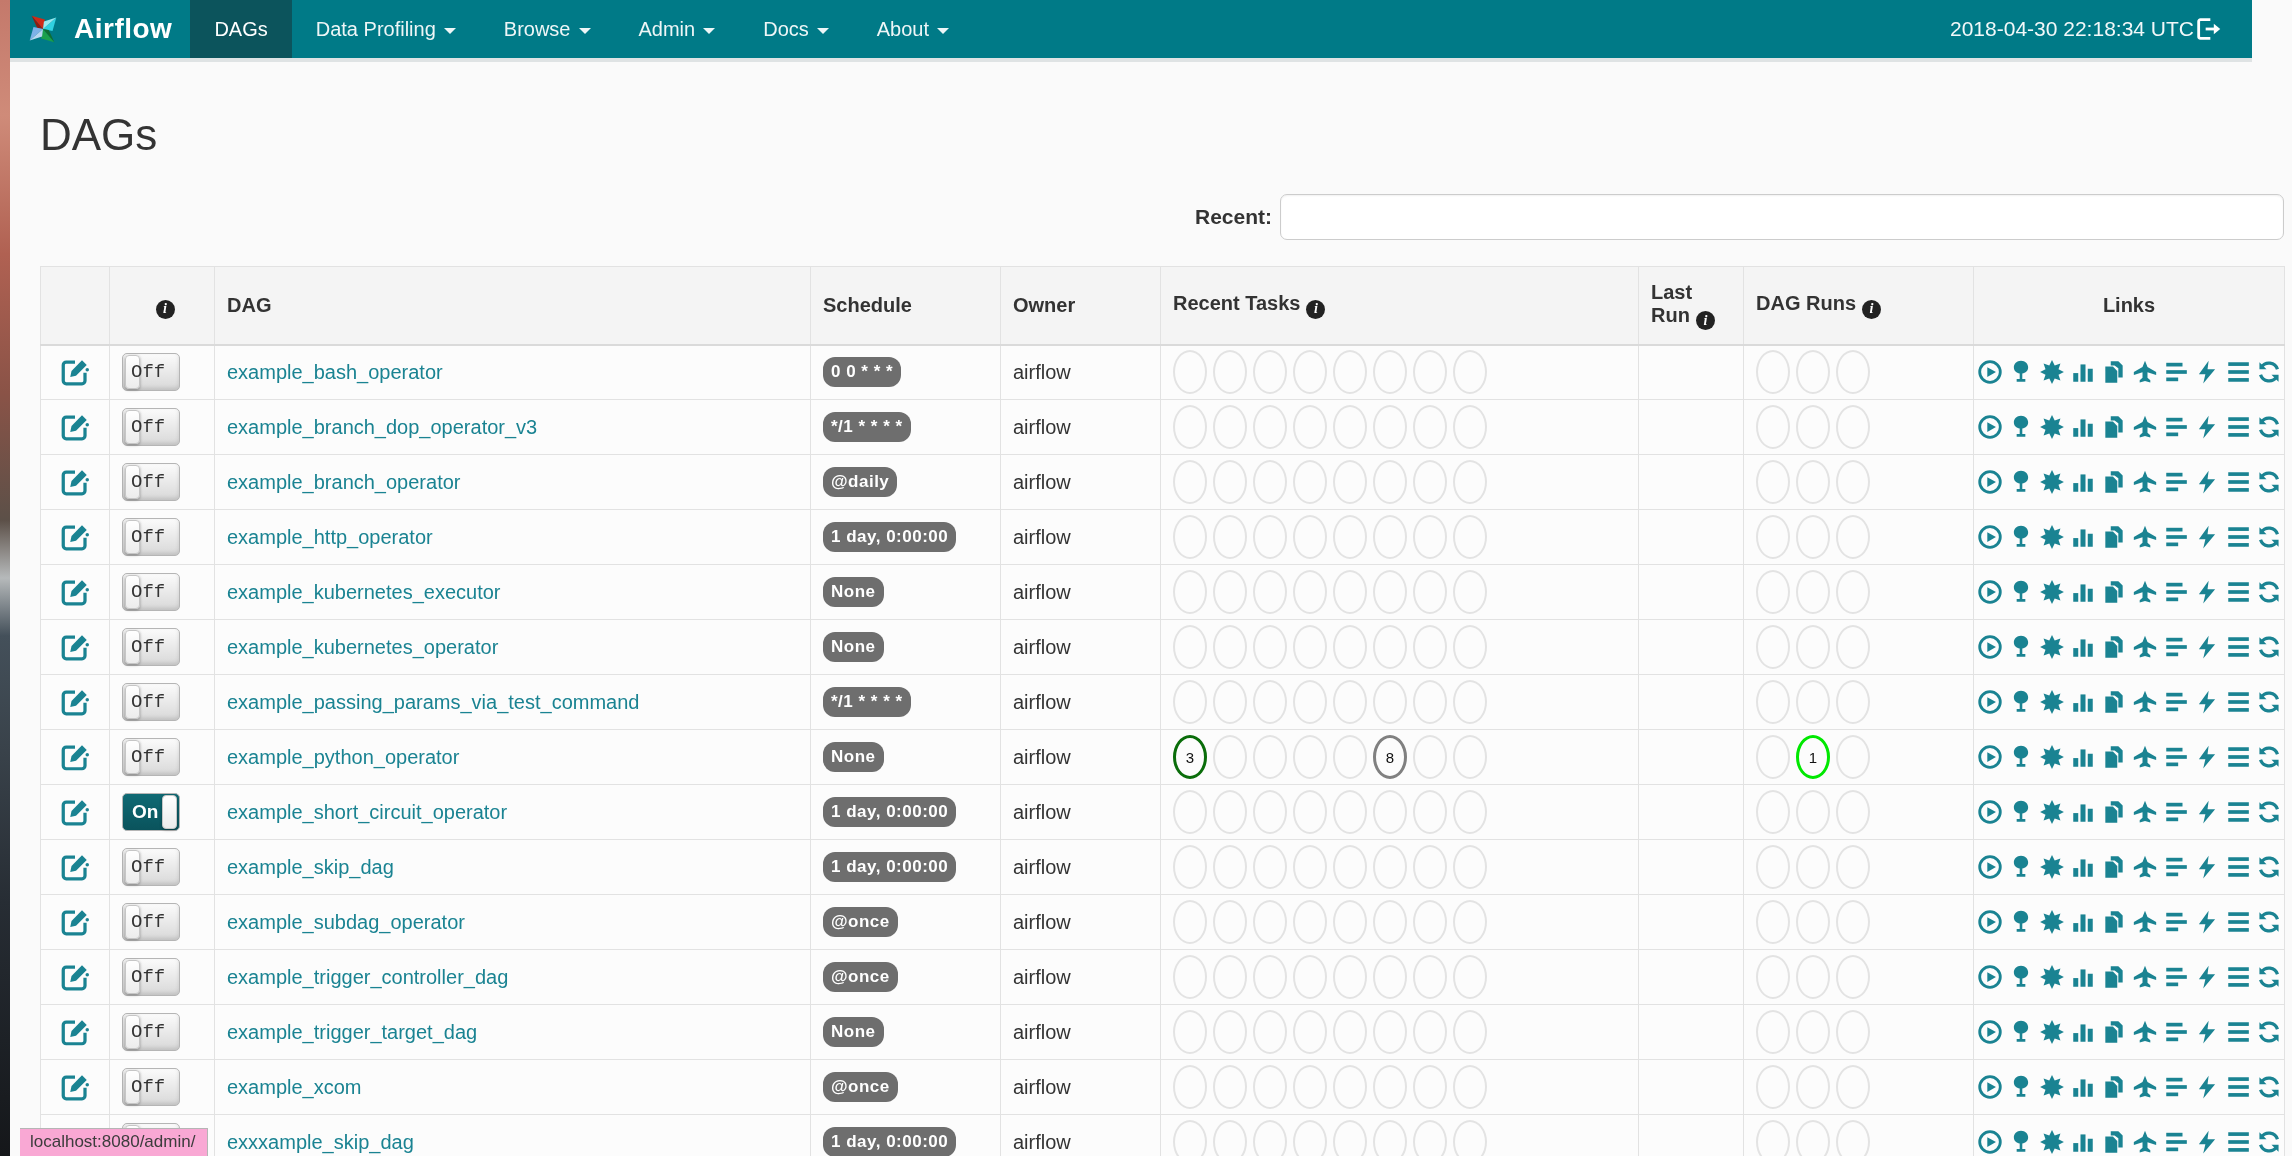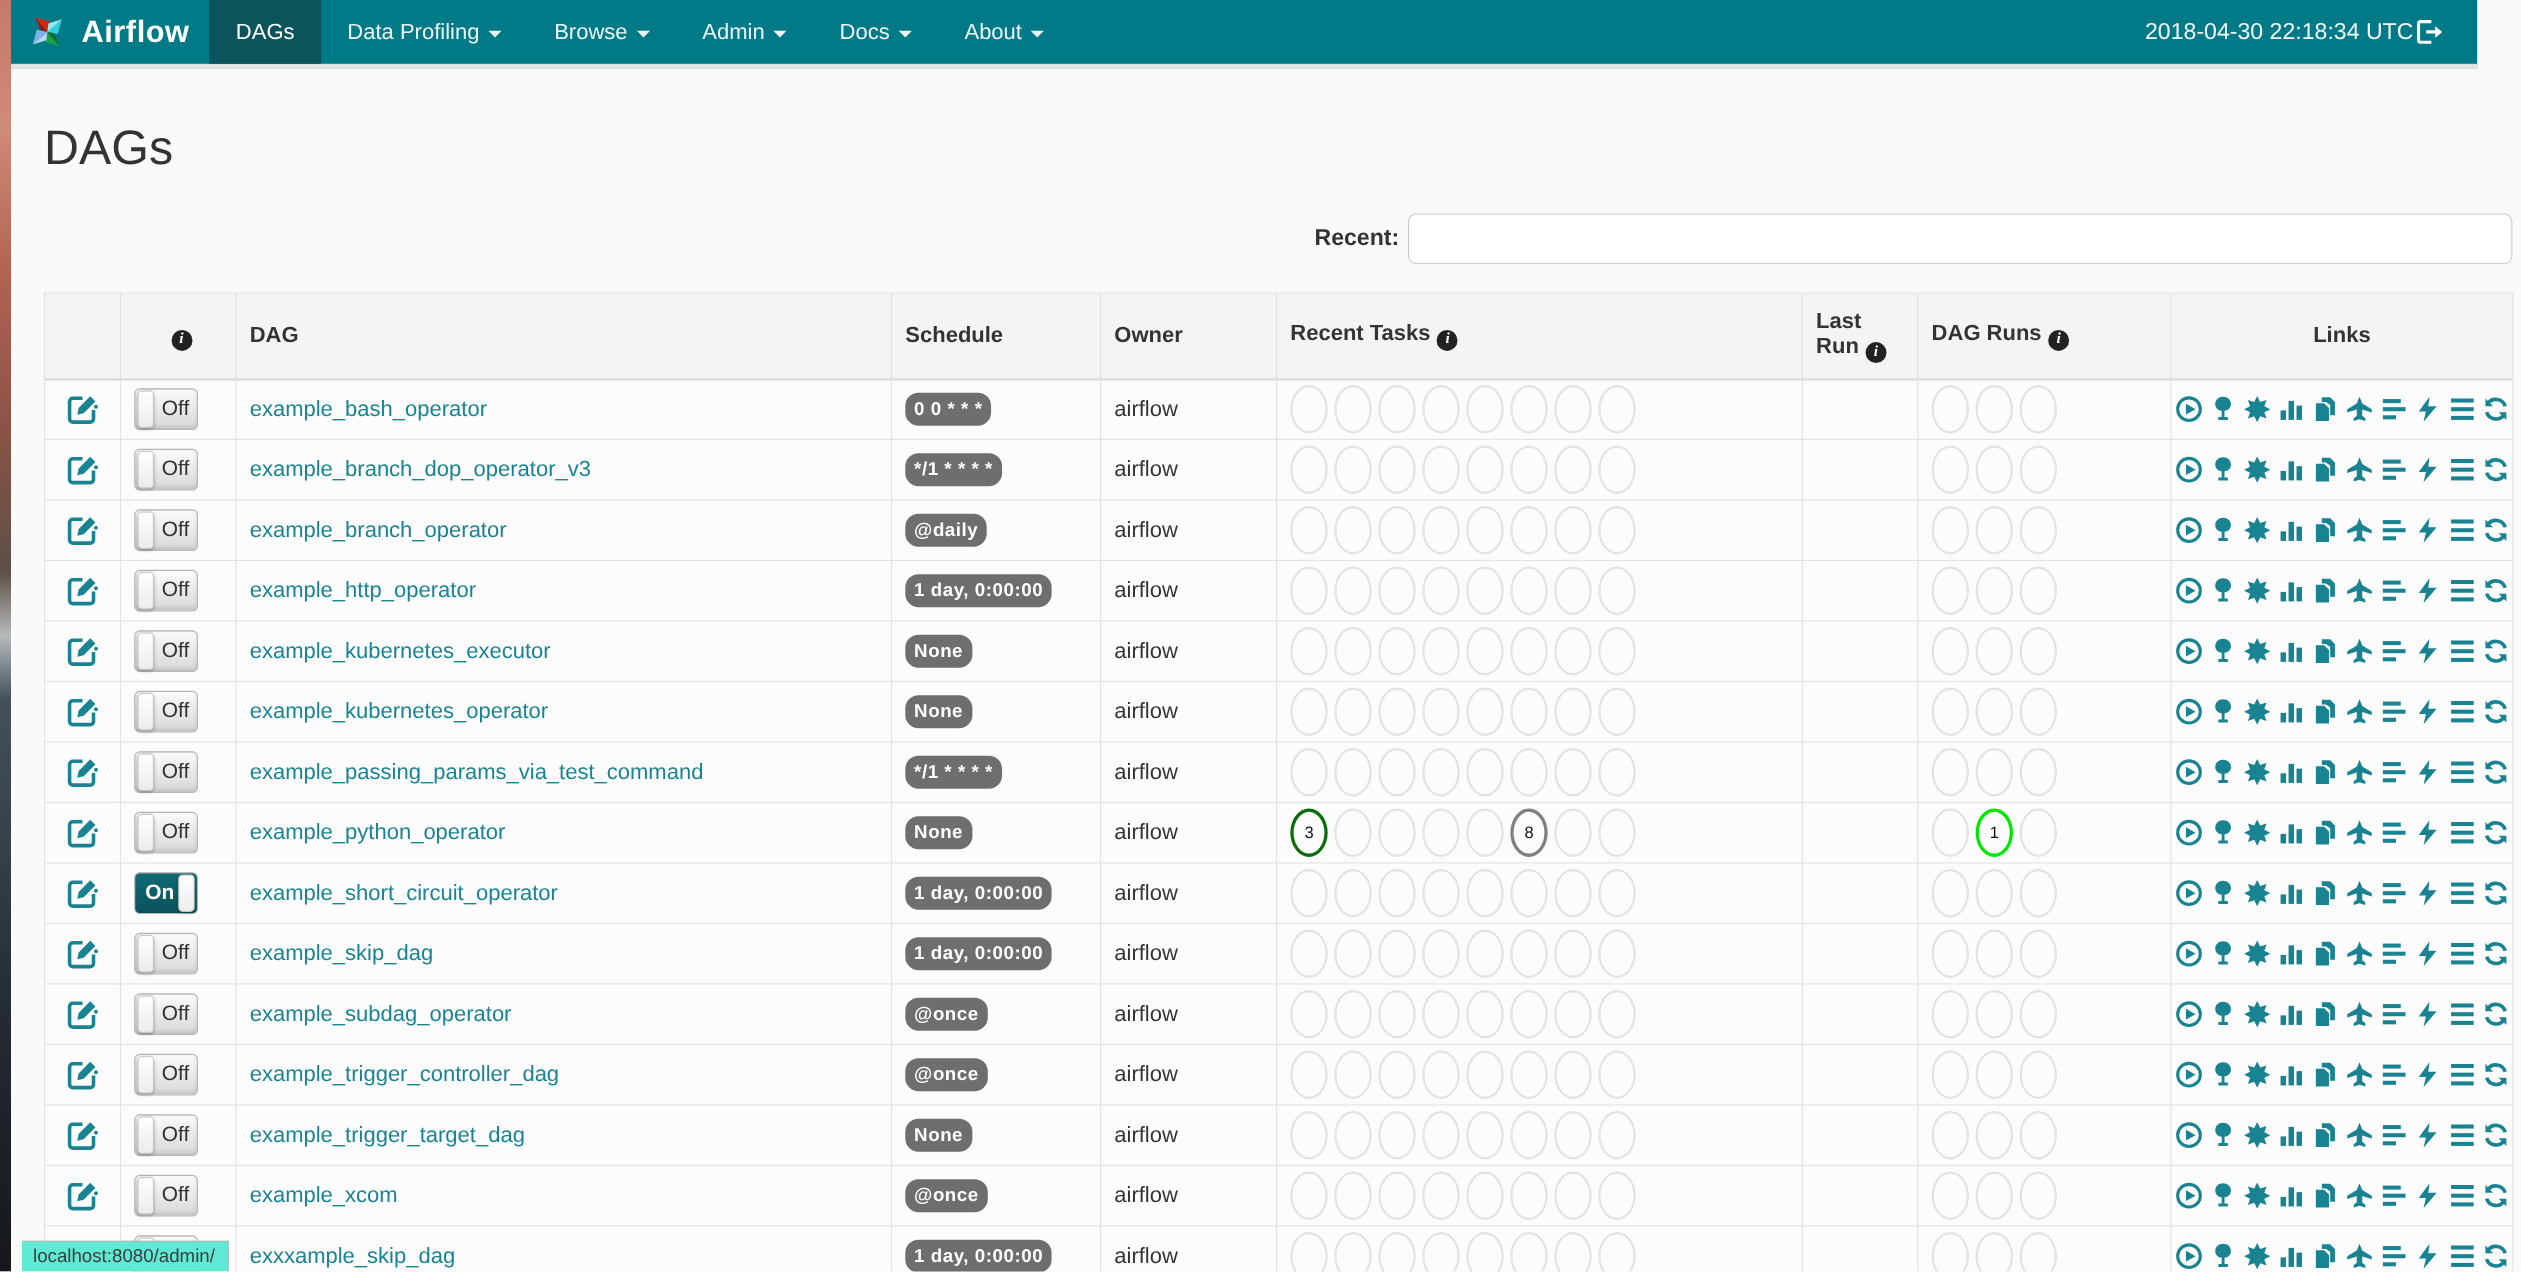--- a/index.html
+++ b/index.html
@@ -61,37 +61,37 @@
   
   .toggle { position:relative; width:58px; height:38px; border-radius:5px; border:1px solid #b5b5b5;
     cursor:pointer; display:inline-block; vertical-align:middle; }
   .toggle.off { background:linear-gradient(180deg,#fbfbfb,#d8d8d8); box-shadow:inset 0 -2px 4px rgba(0,0,0,.12); }
   .toggle.on  { background:linear-gradient(180deg,#0f6a74,#0a535c); }
   .toggle .toggle-knob { position:absolute; top:1px; width:15px; height:34px; border-radius:4px;
     background:linear-gradient(180deg,#ffffff,#ececec); border:1px solid #c6c6c6; box-shadow:0 1px 3px rgba(0,0,0,.35); }
   .toggle.off .toggle-knob { left:2px; }
   .toggle.on  .toggle-knob { right:2px; }
   .toggle .toggle-label { position:absolute; top:50%; transform:translateY(-50%); font-size:19px; }
-  .toggle.off .toggle-label { left:24px; color:#333; }
+  .toggle.off .toggle-label { left:8px; color:#333;font-family:Liberation Mono, monospace; }
   .toggle.on  .toggle-label { left:9px; color:#fff; font-weight:bold;text-align:right; }
 
   
   .circles { display:flex; align-items:center; }
   .circle { width:34px; height:44px; border:2px solid #e3e3e3; border-radius:50%; margin-right:6px;
     display:inline-flex; align-items:center; justify-content:center; font-size:15px; color:#111;
     background:transparent; flex:0 0 auto; cursor:pointer; }
   .circle.filled { border-width:3px; }
 
   
   .links-cell { display:flex; align-items:center; justify-content:center; gap:5px; }
   .link-icon { width:26px; height:26px; display:inline-block; cursor:pointer; }
   .link-icon svg { width:26px; height:26px; fill:#1a8392; stroke:#1a8392; }
 
   
-  .status-bar { position:absolute; left:10px; bottom:0; background:#5eead4; border:1px solid #b5b5b5; border-bottom:none;
+  .status-bar { position:absolute; left:10px; bottom:0; background:#f9a8d4; border:1px solid #b5b5b5; border-bottom:none;
     border-left:none; padding:3px 12px 4px 10px; font-size:17px; color:#3c3c3c; }
 </style>
 </head>
 <body>
 
 <svg width="0" height="0" style="position:absolute">
   <defs>
     <symbol id="sym-trigger-dag" viewBox="0 0 24 24">
       <circle cx="12" cy="12" r="9.5" fill="none" stroke-width="2.6"></circle>
       <polygon points="9.5,7.5 9.5,16.5 17.5,12" stroke="none"></polygon>

